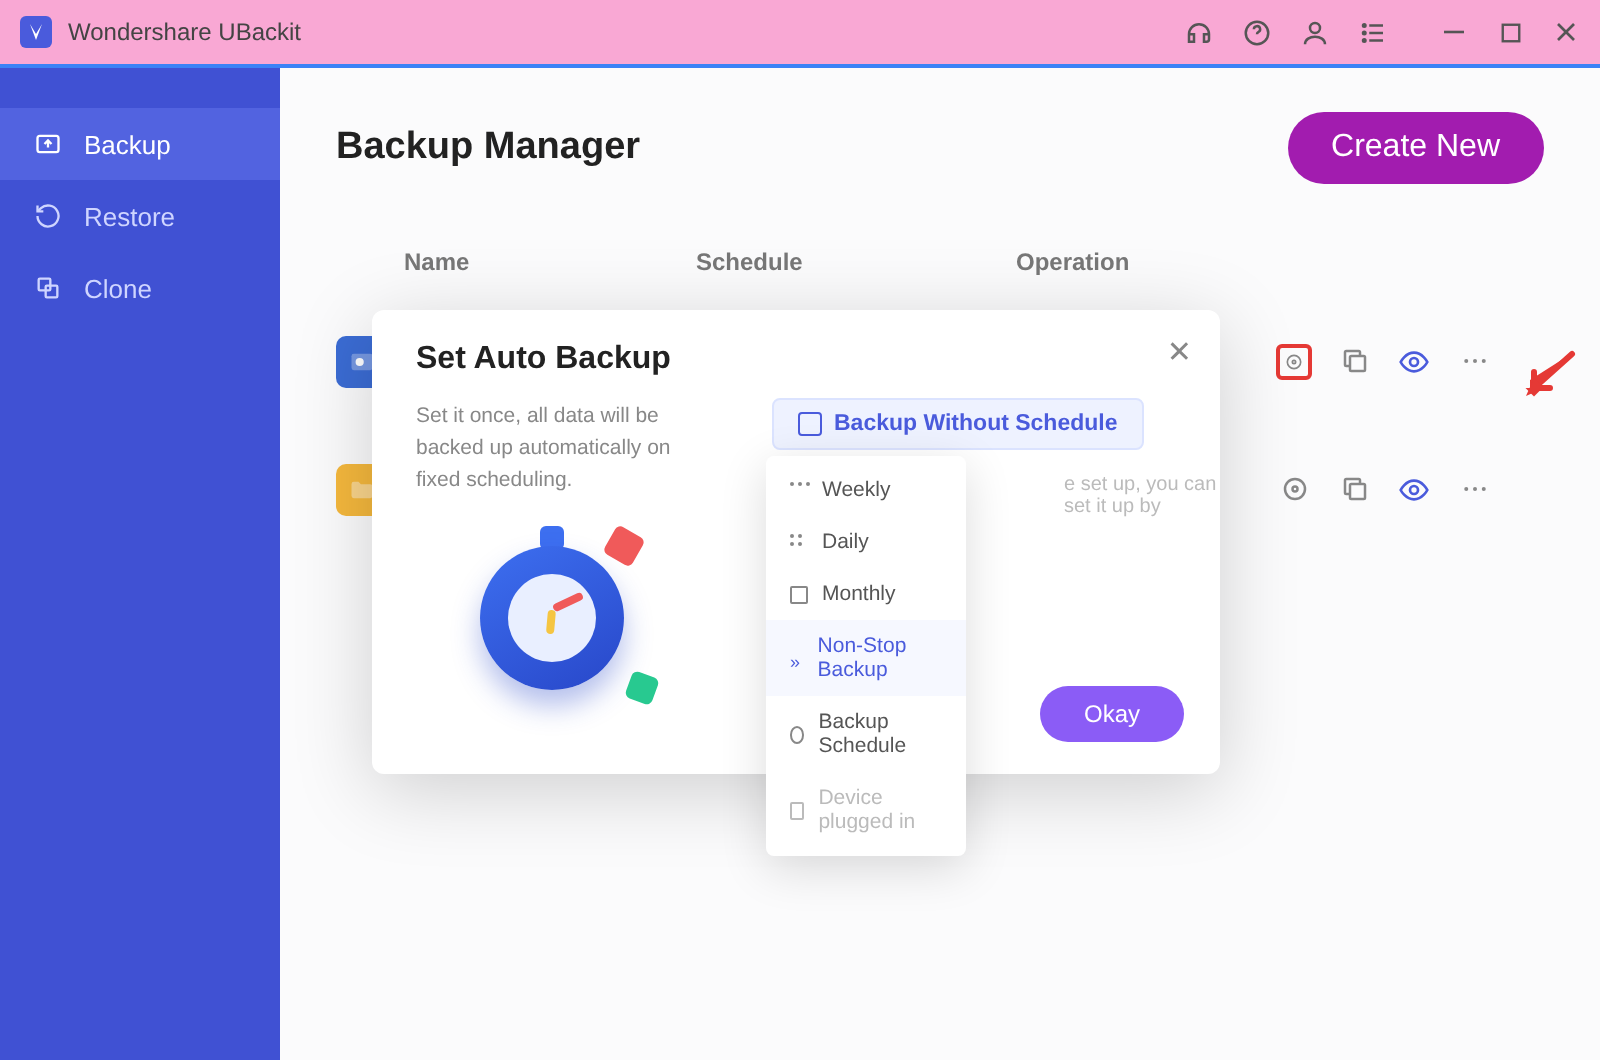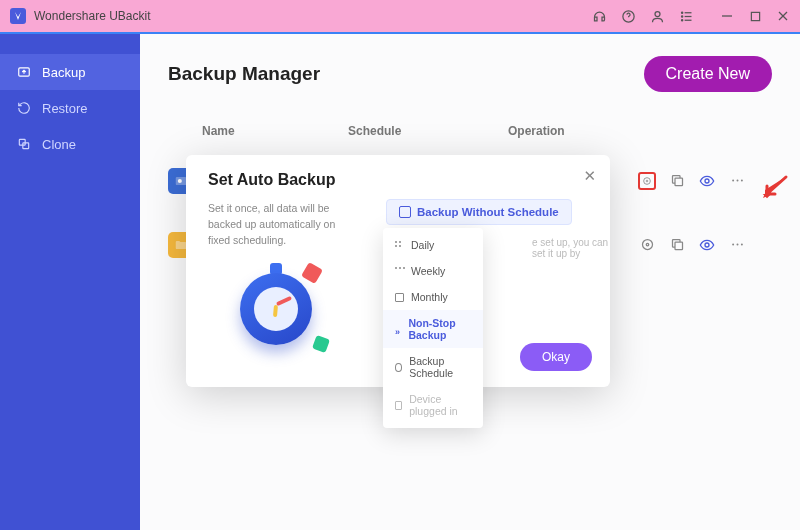--- a/index.html
+++ b/index.html
@@ -57,21 +57,21 @@
 .clock .body { width: 72px; height: 72px; background: linear-gradient(150deg,#3d6ff0,#2847c9); border-radius: 50%; position: absolute; left: 14px; top: 26px; box-shadow: 0 8px 14px rgba(40,71,201,.35); }
 .clock .face { width: 44px; height: 44px; background: #e9efff; border-radius: 50%; position: absolute; left: 28px; top: 40px; }
 .clock .hand1 { position:absolute; left:50px; top:52px; width:16px; height:4px; background:#f05a5a; border-radius:2px; transform:rotate(-25deg); }
 .clock .hand2 { position:absolute; left:50px; top:56px; width:12px; height:4px; background:#f5c542; border-radius:2px; transform:rotate(95deg); transform-origin:left; }
 .clock .btn { position:absolute; left:44px; top:16px; width:12px; height:12px; background:#3d6ff0; border-radius:3px; }
 .clock .cube1 { position:absolute; right:6px; top:18px; width:16px; height:16px; background:#f05a5a; transform:rotate(30deg); border-radius:3px; }
 .clock .cube2 { position:absolute; right:-2px; bottom:6px; width:14px; height:14px; background:#28c990; transform:rotate(20deg); border-radius:3px; }
 
 .dropdown { position: absolute; left: 383px; top: 228px; width: 100px; background: #fff; border-radius: 4px; box-shadow: 0 6px 24px rgba(0,0,0,.14); padding: 4px 0; font-size: 10.5px; }
 .dd-item { padding: 7px 12px; color: #555; display: flex; align-items: center; gap: 7px; cursor: pointer; }
-.dd-item.sel { color: #4a5bdc; font-weight: 700; background:#f6f8ff; }
+.dd-item.sel { color: #4a5bdc; font-weight: 400; background:#f6f8ff; }
 .dd-item.dis { color: #bbb; cursor: default; }
 .dd-ic { width: 9px; height: 9px; display:inline-block; }
 .dd-dots { display:grid; grid-template-columns:repeat(2,2px); grid-template-rows:repeat(2,2px); gap:2px; }
 .dd-dots i { background:#888; border-radius:50%; }
 .dd-cal { border:1px solid #888; border-radius:1px; position:relative; }
 .dd-arrows::before { content:"»"; color:#4a5bdc; font-size:9px; }
 .dd-circle { border:1.2px solid #888; border-radius:50%; }
 .dd-usb { border:1px solid #bbb; border-radius:1px; }
 .dd-dots3 { display:grid; grid-template-columns:repeat(3,2px); gap:2px; }
 .dd-dots3 i { background:#888; width:2px; height:2px; border-radius:50%; }
@@ -287,35 +287,35 @@
       <div class="hand1"></div>
       <div class="hand2"></div>
       <div class="cube1"></div>
       <div class="cube2"></div>
   </div>
   <button class="okay">Okay</button>
 </div>
 
 <div class="dropdown">
   <div class="dd-item">
+      <span class="dd-ic dd-dots3">
+        <i></i>
+        <i></i>
+        <i></i>
+      </span>
+      <span>Weekly</span>
+    </div>
+  <div class="dd-item">
       <span class="dd-ic dd-dots">
         <i></i>
         <i></i>
         <i></i>
         <i></i>
       </span>
       <span>Daily</span>
-    </div>
-  <div class="dd-item">
-      <span class="dd-ic dd-dots3">
-        <i></i>
-        <i></i>
-        <i></i>
-      </span>
-      <span>Weekly</span>
     </div>
   <div class="dd-item">
       <span class="dd-ic dd-cal"></span>
       <span>Monthly</span>
     </div>
   <div class="dd-item sel">
       <span class="dd-ic dd-arrows"></span>
       <span>Non-Stop Backup</span>
     </div>
   <div class="dd-item">

